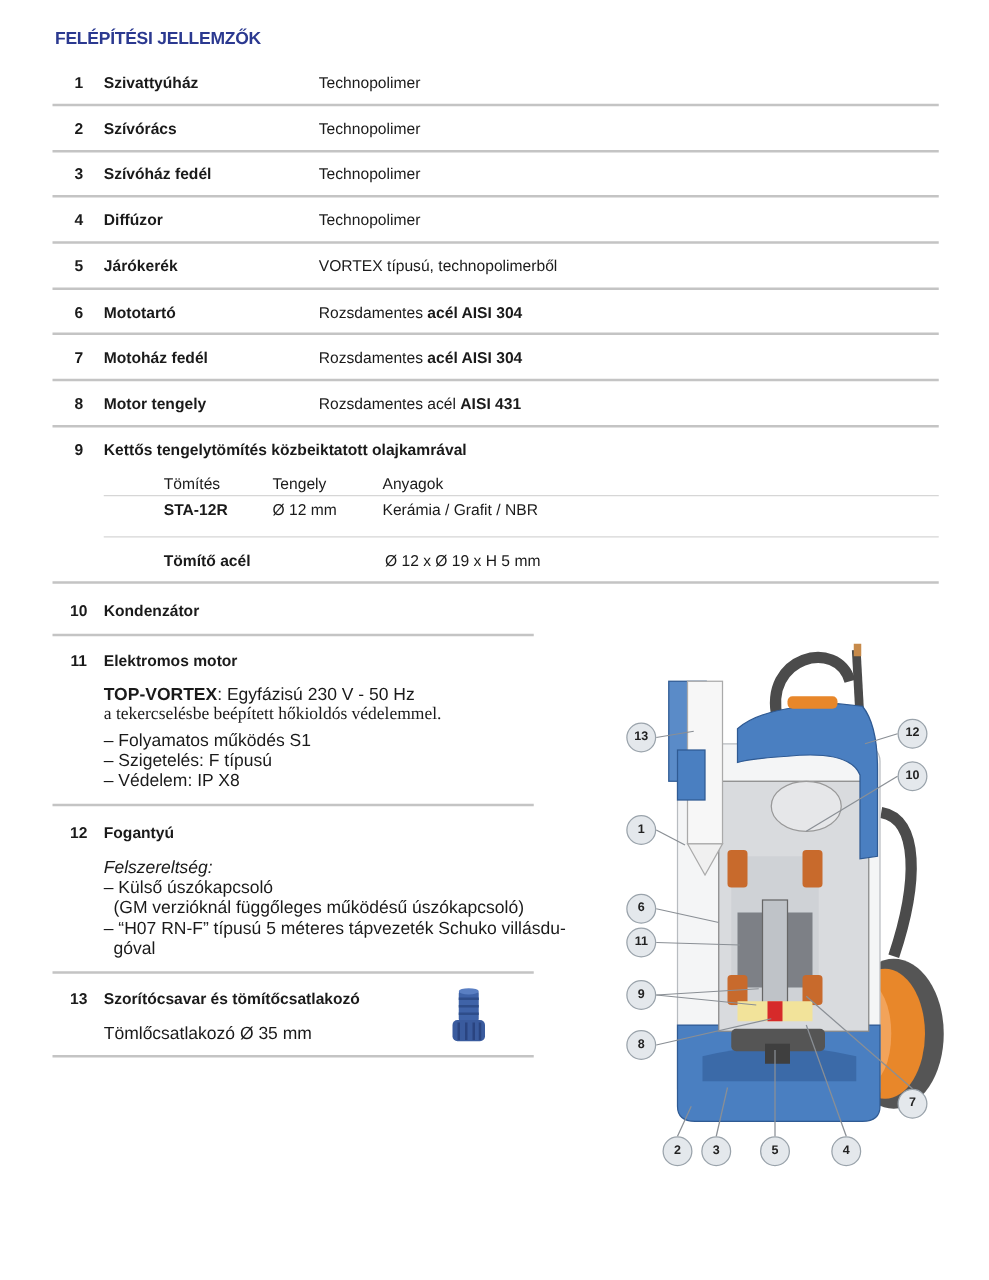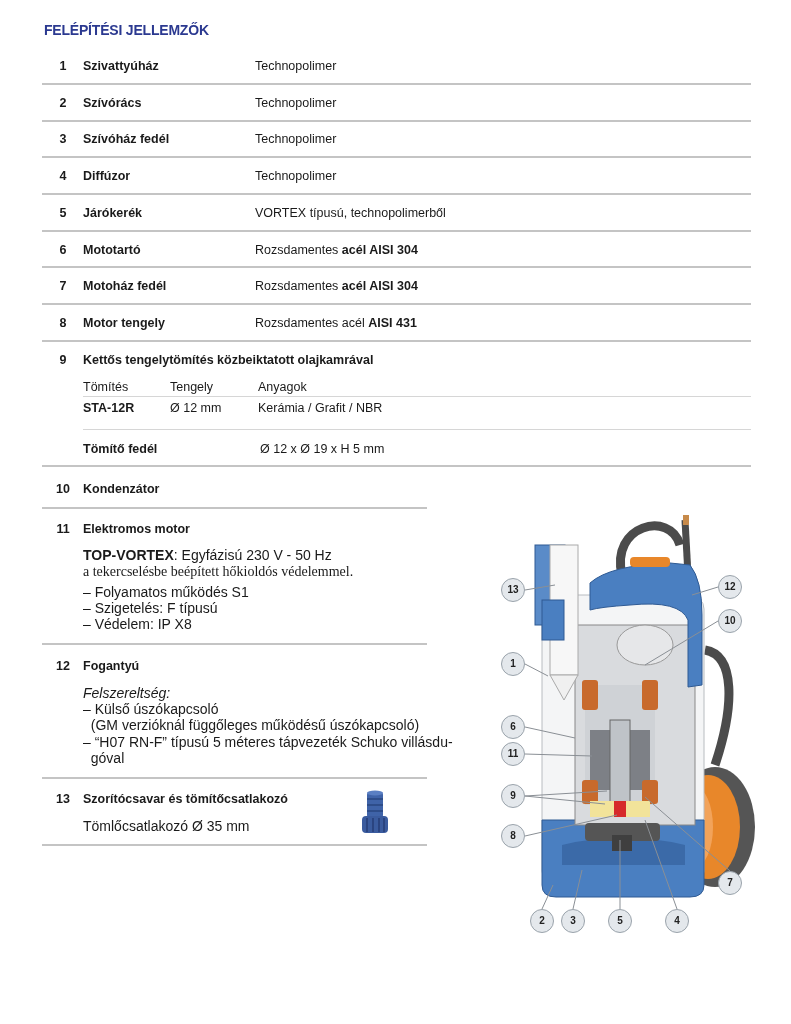--- a/index.html
+++ b/index.html
@@ -9,21 +9,21 @@
            color: #2b3990; letter-spacing: -0.2px; }
   .row { position: absolute; left: 0; font-size: 12.5px; }
   .num { position: absolute; left: 56px; width: 14px; text-align: center; font-weight: bold; }
   .num2 { position: absolute; left: 53px; width: 20px; text-align: center; font-weight: bold; }
   .name { position: absolute; left: 83px; font-weight: bold; white-space: nowrap; }
   .val { position: absolute; left: 255px; white-space: nowrap; }
   .val b { font-weight: bold; }
   .hr { position: absolute; height: 2px; background: #c4c4c4; }
   .hr-thin { position: absolute; height: 1px; background: #d6d6d6; }
   .txt { position: absolute; font-size: 14px; white-space: nowrap; line-height: 16.5px; }
-  .subhdr { position: absolute; font-size: 12.5px; }
+  .subhdr { position: absolute; font-size: 12.5px; margin-left: 48px; }
   .callout { position: absolute; width: 24px; height: 24px; border-radius: 50%;
              background: #e4e8ec; border: 1.5px solid #9aa3ab; box-sizing: border-box;
              font-size: 10px; font-weight: bold; color: #222; text-align: center; line-height: 21px; }
   svg.pump { position: absolute; left: 490px; top: 505px; }
 </style>
 </head>
 <body>
 
 <div class="title">FELÉPÍTÉSI JELLEMZŐK</div>
 
@@ -99,21 +99,21 @@
   </div>
   <div>
     <span class="subhdr" style="left:83px; top:380px;">Tömítés</span>
     <span class="subhdr" style="left:170px; top:380px;">Tengely</span>
     <span class="subhdr" style="left:258px; top:380px;">Anyagok</span>
     <div class="hr-thin" style="left:83px; width:668px; top:396px;"></div>
     <span class="subhdr" style="left:83px; top:401px; font-weight:bold;">STA-12R</span>
     <span class="subhdr" style="left:170px; top:401px;">Ø 12 mm</span>
     <span class="subhdr" style="left:258px; top:401px;">Kerámia / Grafit / NBR</span>
     <div class="hr-thin" style="left:83px; width:668px; top:429px;"></div>
-    <span class="subhdr" style="left:83px; top:442px; font-weight:bold;">Tömítő fedél</span>
+    <span class="subhdr" style="left:83px; top:442px; font-weight:bold;">Tömítő acél</span>
     <span class="subhdr" style="left:260px; top:442px;">Ø 12 x Ø 19 x H 5 mm</span>
   </div>
   <div class="hr" style="left:42px; width:709px; top:465px;"></div>
 </div>
 
 <div>
   <div class="row" style="top:482px;">
     <span class="num2">10</span>
     <span class="name">Kondenzátor</span>
   </div>

